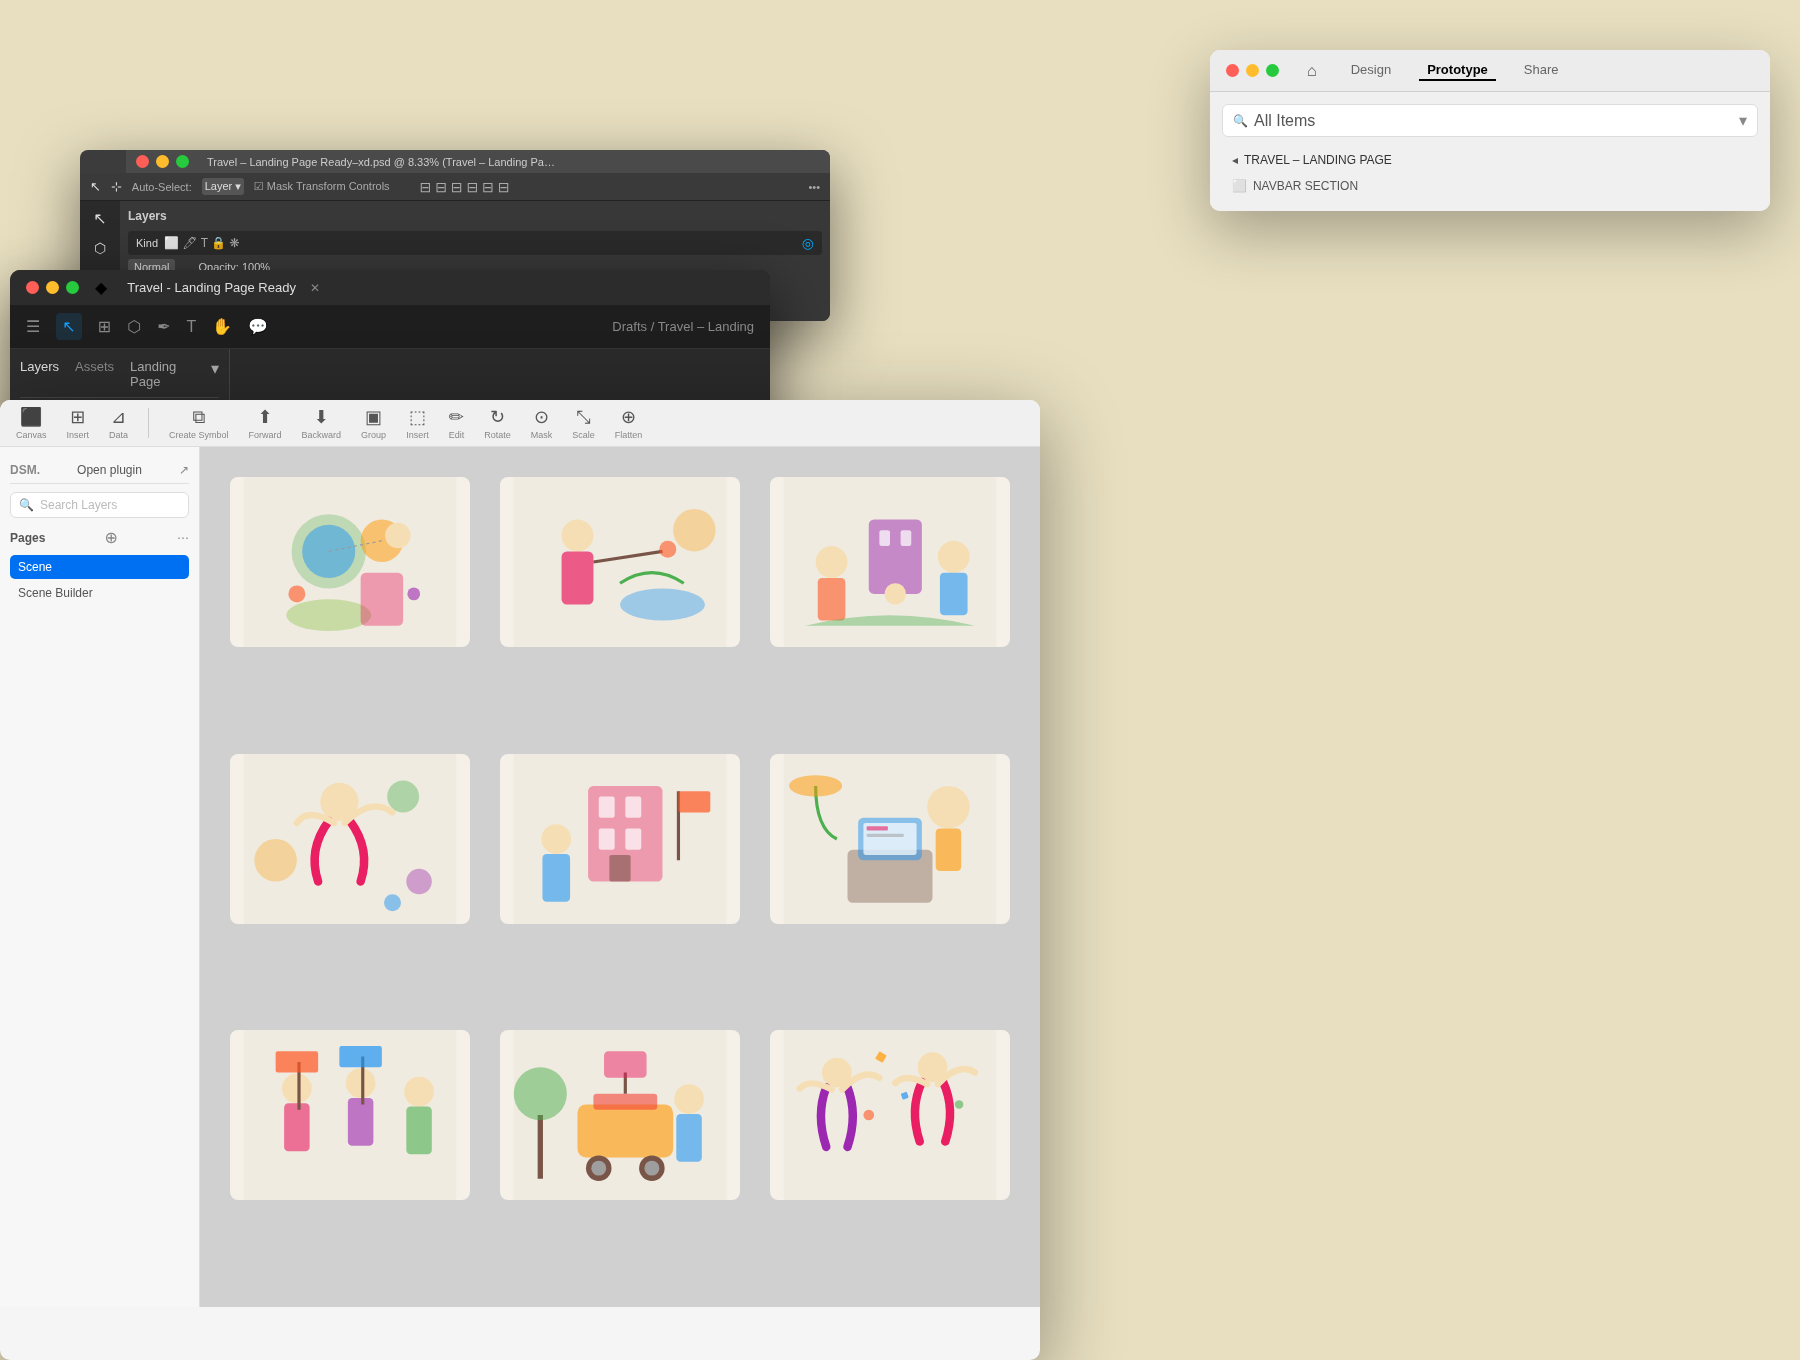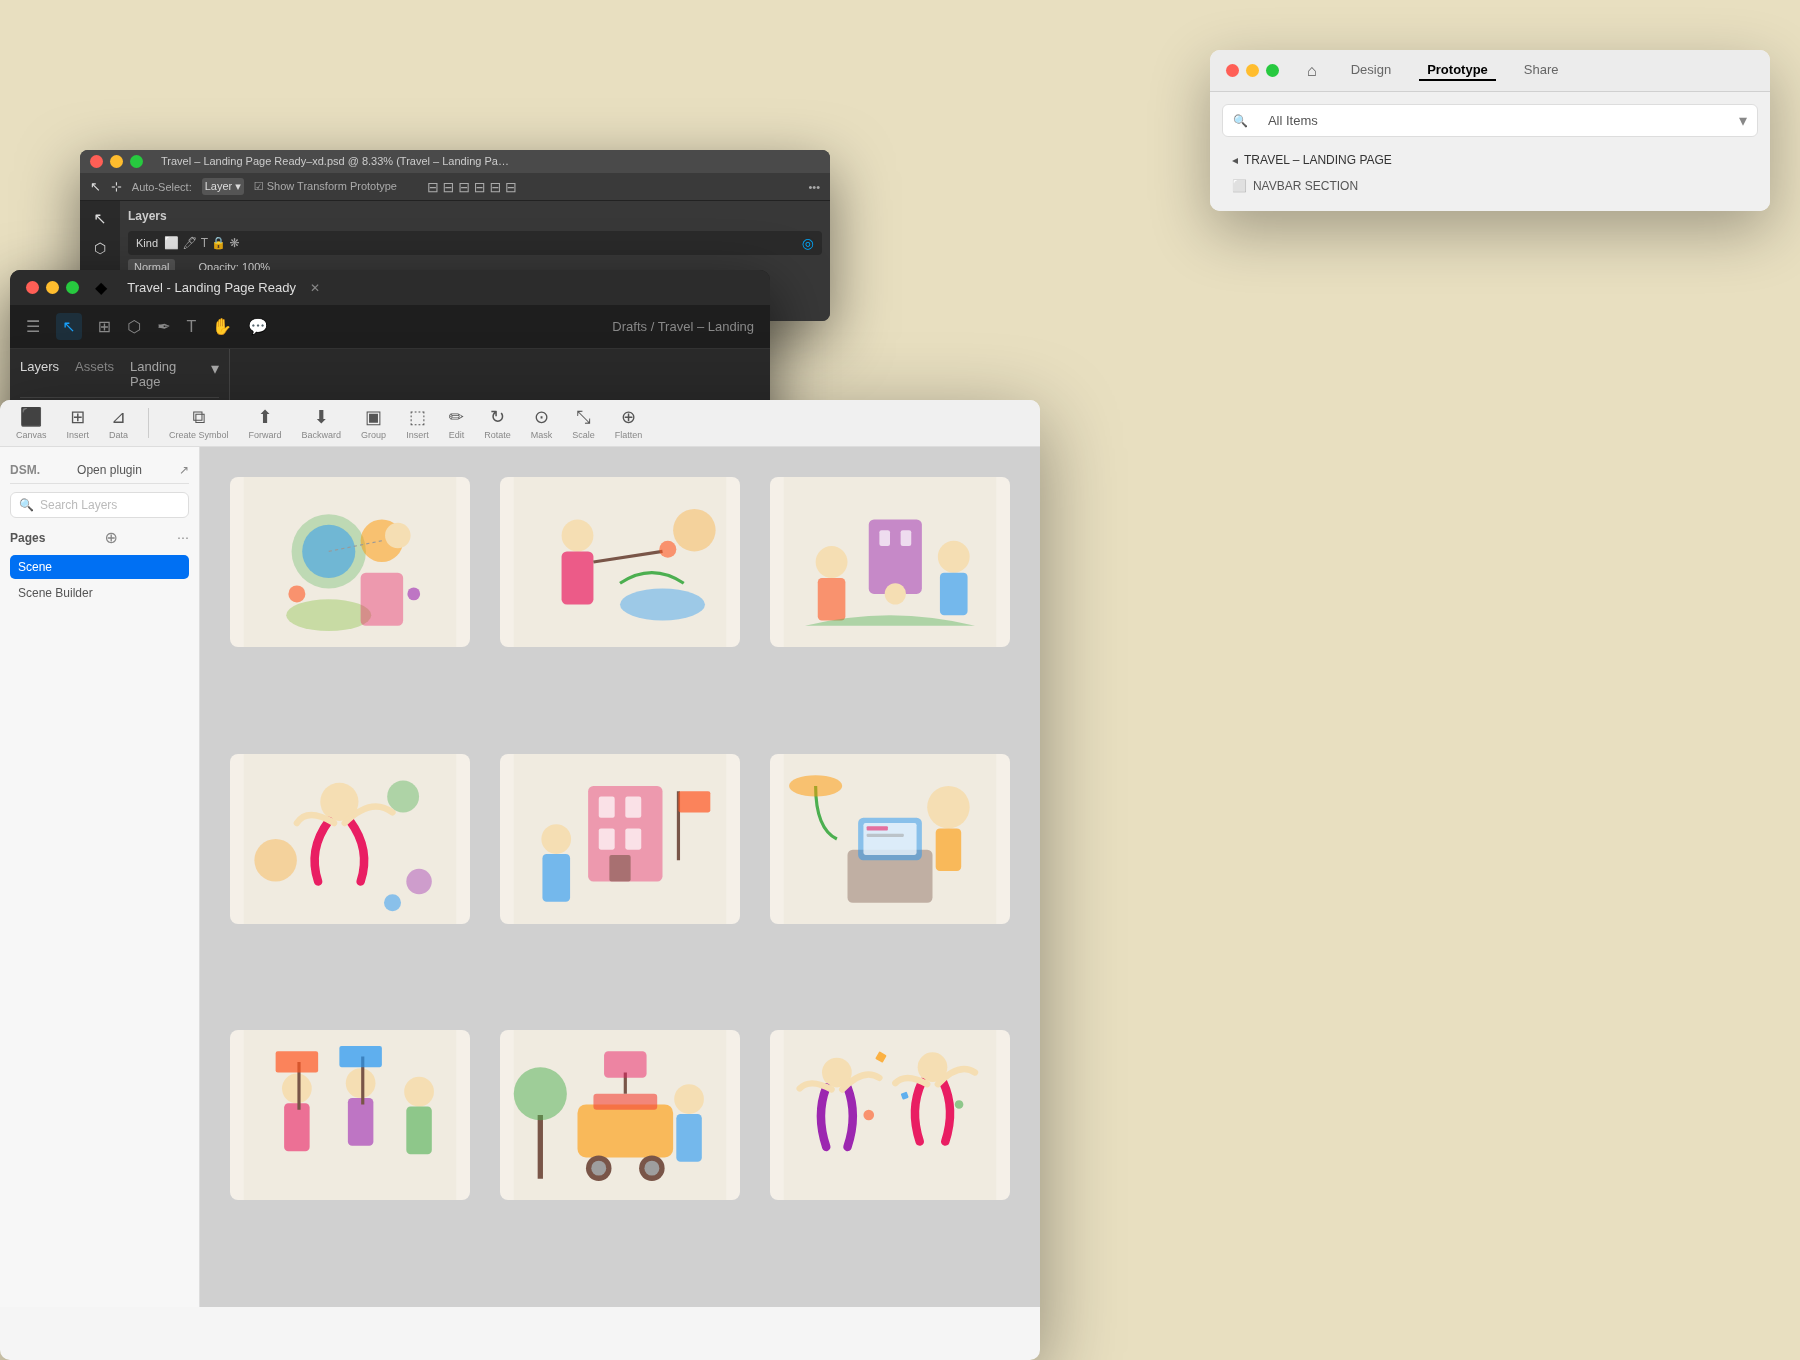--- a/index.html
+++ b/index.html
@@ -133,22 +133,24 @@
       width: 750px;
       background: #3c3c3c;
       border-radius: 8px;
       box-shadow: 0 20px 60px rgba(0,0,0,0.5);
       overflow: hidden;
     }
 
     .ps-menubar {
       background: #4a4a4a;
       display: flex;
+      align-items: center;
       padding: 5px 10px;
       gap: 8px;
+      margin-left: 46px;
     }
 
     .ps-toolbar {
       background: #3a3a3a;
       padding: 5px 10px;
       display: flex;
       align-items: center;
       gap: 10px;
       font-size: 11px;
       color: #ccc;
@@ -578,21 +580,21 @@
     <span style="color:#555;font-size:16px;margin-left:12px;">⌂</span>
     <div class="xd-tabs">
       <span class="xd-tab">Design</span>
       <span class="xd-tab active tab-active-underline">Prototype</span>
       <span class="xd-tab">Share</span>
     </div>
   </div>
   <div class="xd-content">
     <div class="xd-search-bar">
       <span style="color:#999;font-size:12px;">🔍</span>
-      <span style="font-size:13px;color:#555;margin-left:14px;">All Items</span>
+      <span style="font-size:16px;color:#555;">All Items</span>
       <span style="margin-left:auto;color:#888;">▾</span>
     </div>
     <div class="xd-nav-item">
       <span style="color:#555;">◂</span>
       <span style="font-size:12px;color:#333;font-weight:500;">TRAVEL – LANDING PAGE</span>
     </div>
     <div class="xd-nav-item">
       <span style="color:#999;">⬜</span>
       <span style="font-size:12px;color:#555;">NAVBAR SECTION</span>
     </div>
@@ -606,21 +608,21 @@
       <div class="dot dot-yellow"></div>
       <div class="dot dot-green"></div>
     </div>
     <span style="color:#ccc;font-size:11px;margin-left:10px;white-space:nowrap;overflow:hidden;text-overflow:ellipsis;max-width:550px;">Travel – Landing Page Ready–xd.psd @ 8.33% (Travel – Landing Pa…</span>
   </div>
   <div class="ps-toolbar">
     <span style="color:#ddd;font-size:13px;">↖</span>
     <span style="color:#ddd;font-size:13px;">⊹</span>
     <span style="color:#aaa;font-size:11px;">Auto-Select:</span>
     <span style="color:#ddd;font-size:11px;background:#555;padding:2px 3px;border-radius:3px;">Layer ▾</span>
-    <span style="color:#aaa;font-size:11px;">☑ Show Transform Prototype</span>
+    <span style="color:#aaa;font-size:11px;">☑ Mask Transform Controls</span>
     <span style="color:#aaa;font-size:14px;margin-left:20px;">⊟ ⊟ ⊟ ⊟ ⊟ ⊟</span>
     <span style="color:#aaa;margin-left:auto;">•••</span>
   </div>
   <div class="ps-main">
     <div class="ps-sidebar">
       <span style="color:#ddd;font-size:16px;">↖</span>
       <span style="color:#ddd;font-size:14px;">⬡</span>
       <span style="color:#ddd;font-size:14px;">⊞</span>
     </div>
     <div class="ps-layers-panel">

